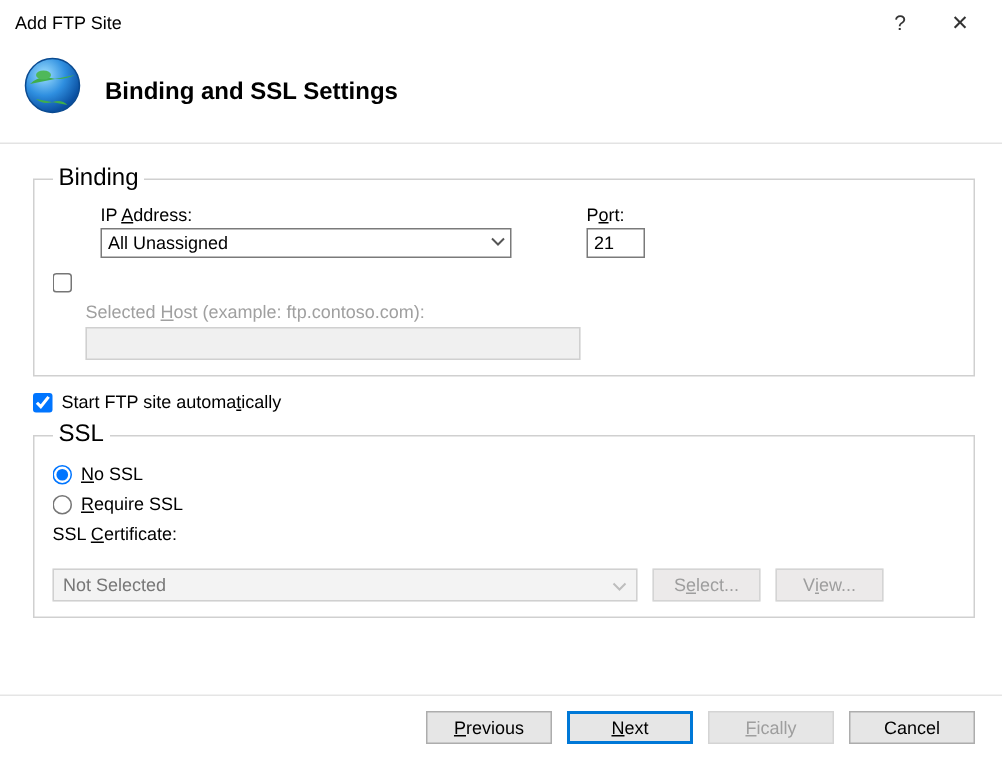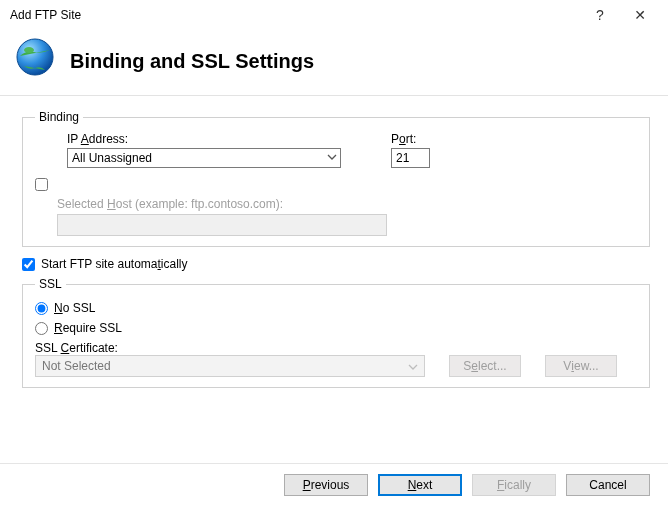--- a/index.html
+++ b/index.html
@@ -32,38 +32,38 @@
     background: transparent;
     border: none;
   }
   .header {
     display: flex;
     align-items: center;
     padding: 6px 18px 14px 14px;
     border-bottom: 1px solid #e3e3e3;
   }
   .header-title {
-    font-size: 20px;
+    font-size: 16px;
     font-weight: 600;
     margin-left: 14px;
     margin-top: 6px;
     color: #000;
   }
   .content {
     padding: 14px 18px 4px 22px;
   }
   fieldset.group {
     border: 1px solid #d0d0d0;
     border-radius: 0;
     margin: 0 0 10px 0;
     padding: 4px 12px 10px 12px;
   }
   fieldset.group > legend {
     padding: 0 4px;
-    font-size: 12px;
+    font-size: 16px;
     color: #000;
   }
   .row { display: flex; gap: 18px; margin-top: 4px; }
   .field { display: flex; flex-direction: column; margin-left: 32px; }
   .field label { margin-bottom: 2px; }
   .select-box, .text-input {
     border: 1px solid #7a7a7a;
     background: #fff;
     height: 20px;
     font: inherit;
@@ -92,21 +92,21 @@
   .disabled-input {
     border: 1px solid #d0d0d0;
     background: #f0f0f0;
     height: 22px;
     width: 330px;
     box-sizing: border-box;
   }
   .auto-row { margin: 10px 0 6px 0; display:flex; align-items:center; gap:6px;}
   .radio-row { display:flex; align-items:center; gap:6px; margin: 6px 0; }
   .cert-label { margin-top: 6px; display:block; }
-  .cert-row { display:flex; align-items:center; gap:24px; margin-top:0;}
+  .cert-row { display:flex; align-items:center; gap:10px; margin-top:16px;}
   .cert-select {
     width: 390px;
     height: 22px;
     border: 1px solid #d0d0d0;
     background: #f3f3f3;
     color: #777;
     position: relative;
     display: flex; align-items:center;
     padding: 0 6px;
     box-sizing: border-box;

